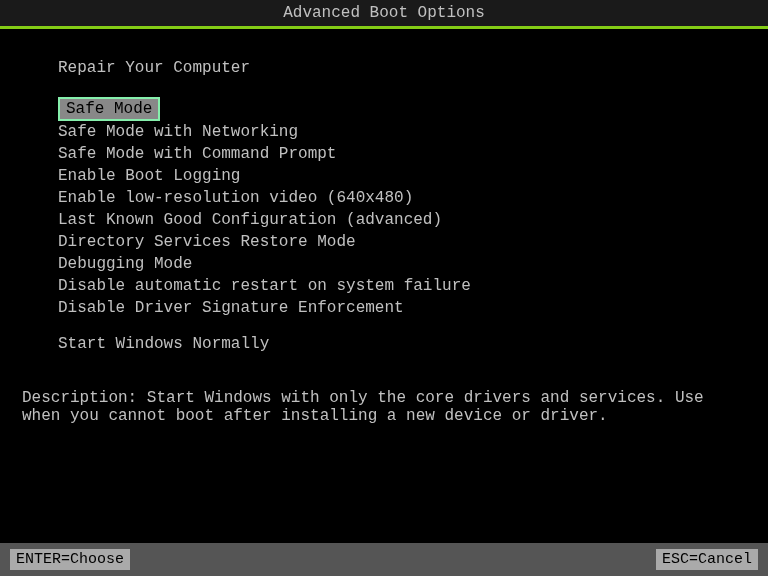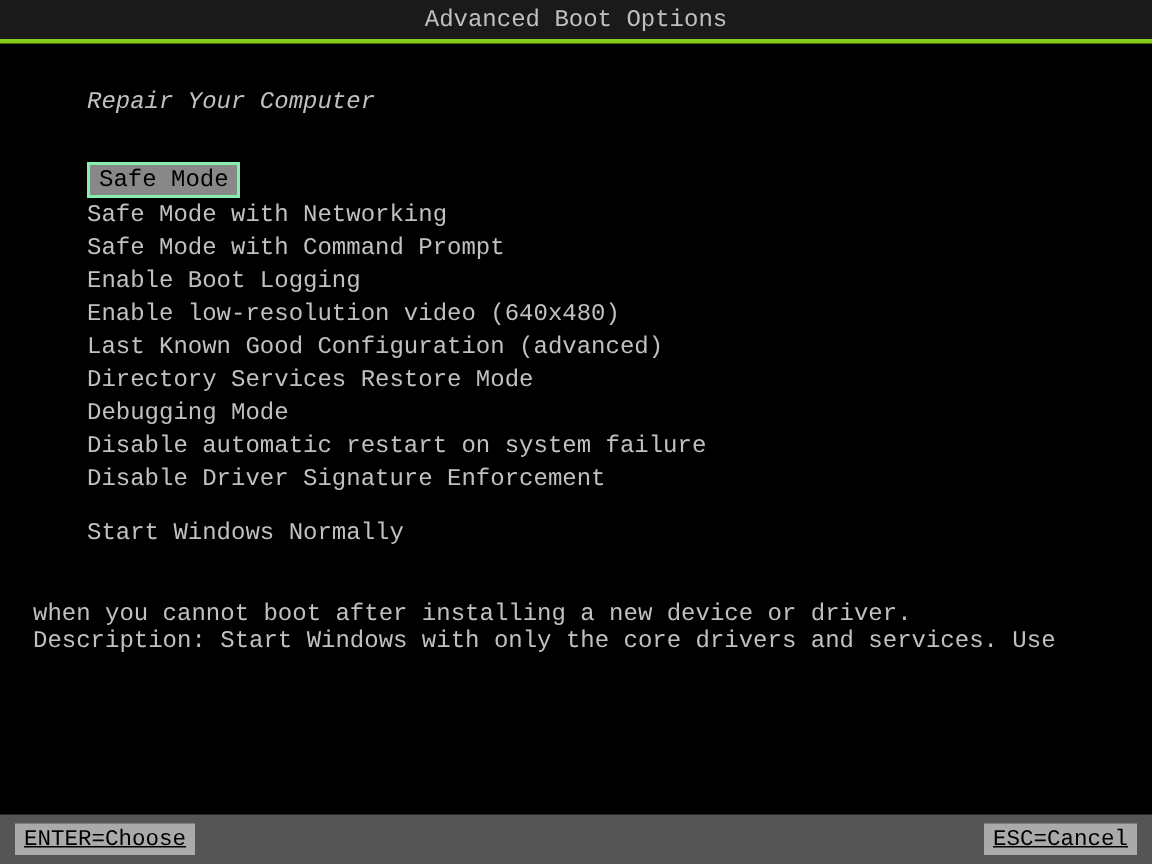--- a/index.html
+++ b/index.html
@@ -38,22 +38,21 @@
 
     .menu-item {
       padding: 2px 0;
       display: block;
       cursor: pointer;
       color: #c0c0c0;
     }
 
     .menu-item.section-title {
       margin-top: 8px;
-      margin-bottom: 15px;
-      font-style: italic;
+      margin-bottom: 4px;
     }
 
     .menu-item.highlighted {
       background-color: #888888;
       color: #000000;
       border: 2px solid #86efac;
       display: inline-block;
       padding: 1px 6px;
     }
 
@@ -77,21 +76,20 @@
       padding: 6px 10px;
       color: #000000;
       font-size: 15px;
     }
 
     .footer-left,
     .footer-right {
       color: #000000;
       background-color: #aaaaaa;
       padding: 2px 6px;
-      text-decoration: underline;
     }
   </style>
 </head>
 <body>
 
 <div class="title-bar">
   <span>Advanced Boot Options</span>
 </div>
 
 <div class="main-content">
@@ -100,21 +98,21 @@
 
   <div class="spacer"></div>
 
   <div id="menu-items-container">
     
   <div class="menu-item highlighted" style="margin-left: 36px;">Safe Mode</div><div class="menu-item" style="padding-left: 36px;">Safe Mode with Networking</div><div class="menu-item" style="padding-left: 36px;">Safe Mode with Command Prompt</div><div class="menu-item" style="padding-left: 36px;">Enable Boot Logging</div><div class="menu-item" style="padding-left: 36px;">Enable low-resolution video (640x480)</div><div class="menu-item" style="padding-left: 36px;">Last Known Good Configuration (advanced)</div><div class="menu-item" style="padding-left: 36px;">Directory Services Restore Mode</div><div class="menu-item" style="padding-left: 36px;">Debugging Mode</div><div class="menu-item" style="padding-left: 36px;">Disable automatic restart on system failure</div><div class="menu-item" style="padding-left: 36px;">Disable Driver Signature Enforcement</div><div class="menu-item" style="padding-left: 36px; margin-top: 14px;">Start Windows Normally</div></div>
 
   <div class="spacer"></div>
 
   <div class="description-section">
+    <div>Description: Start Windows with only the core drivers and services. Use</div>
     <div>             when you cannot boot after installing a new device or driver.</div>
-    <div>Description: Start Windows with only the core drivers and services. Use</div>
   </div>
 </div>
 
 <div class="footer">
   <span class="footer-left">ENTER=Choose</span>
   <span class="footer-right">ESC=Cancel</span>
 </div>
 
 </body></html>

